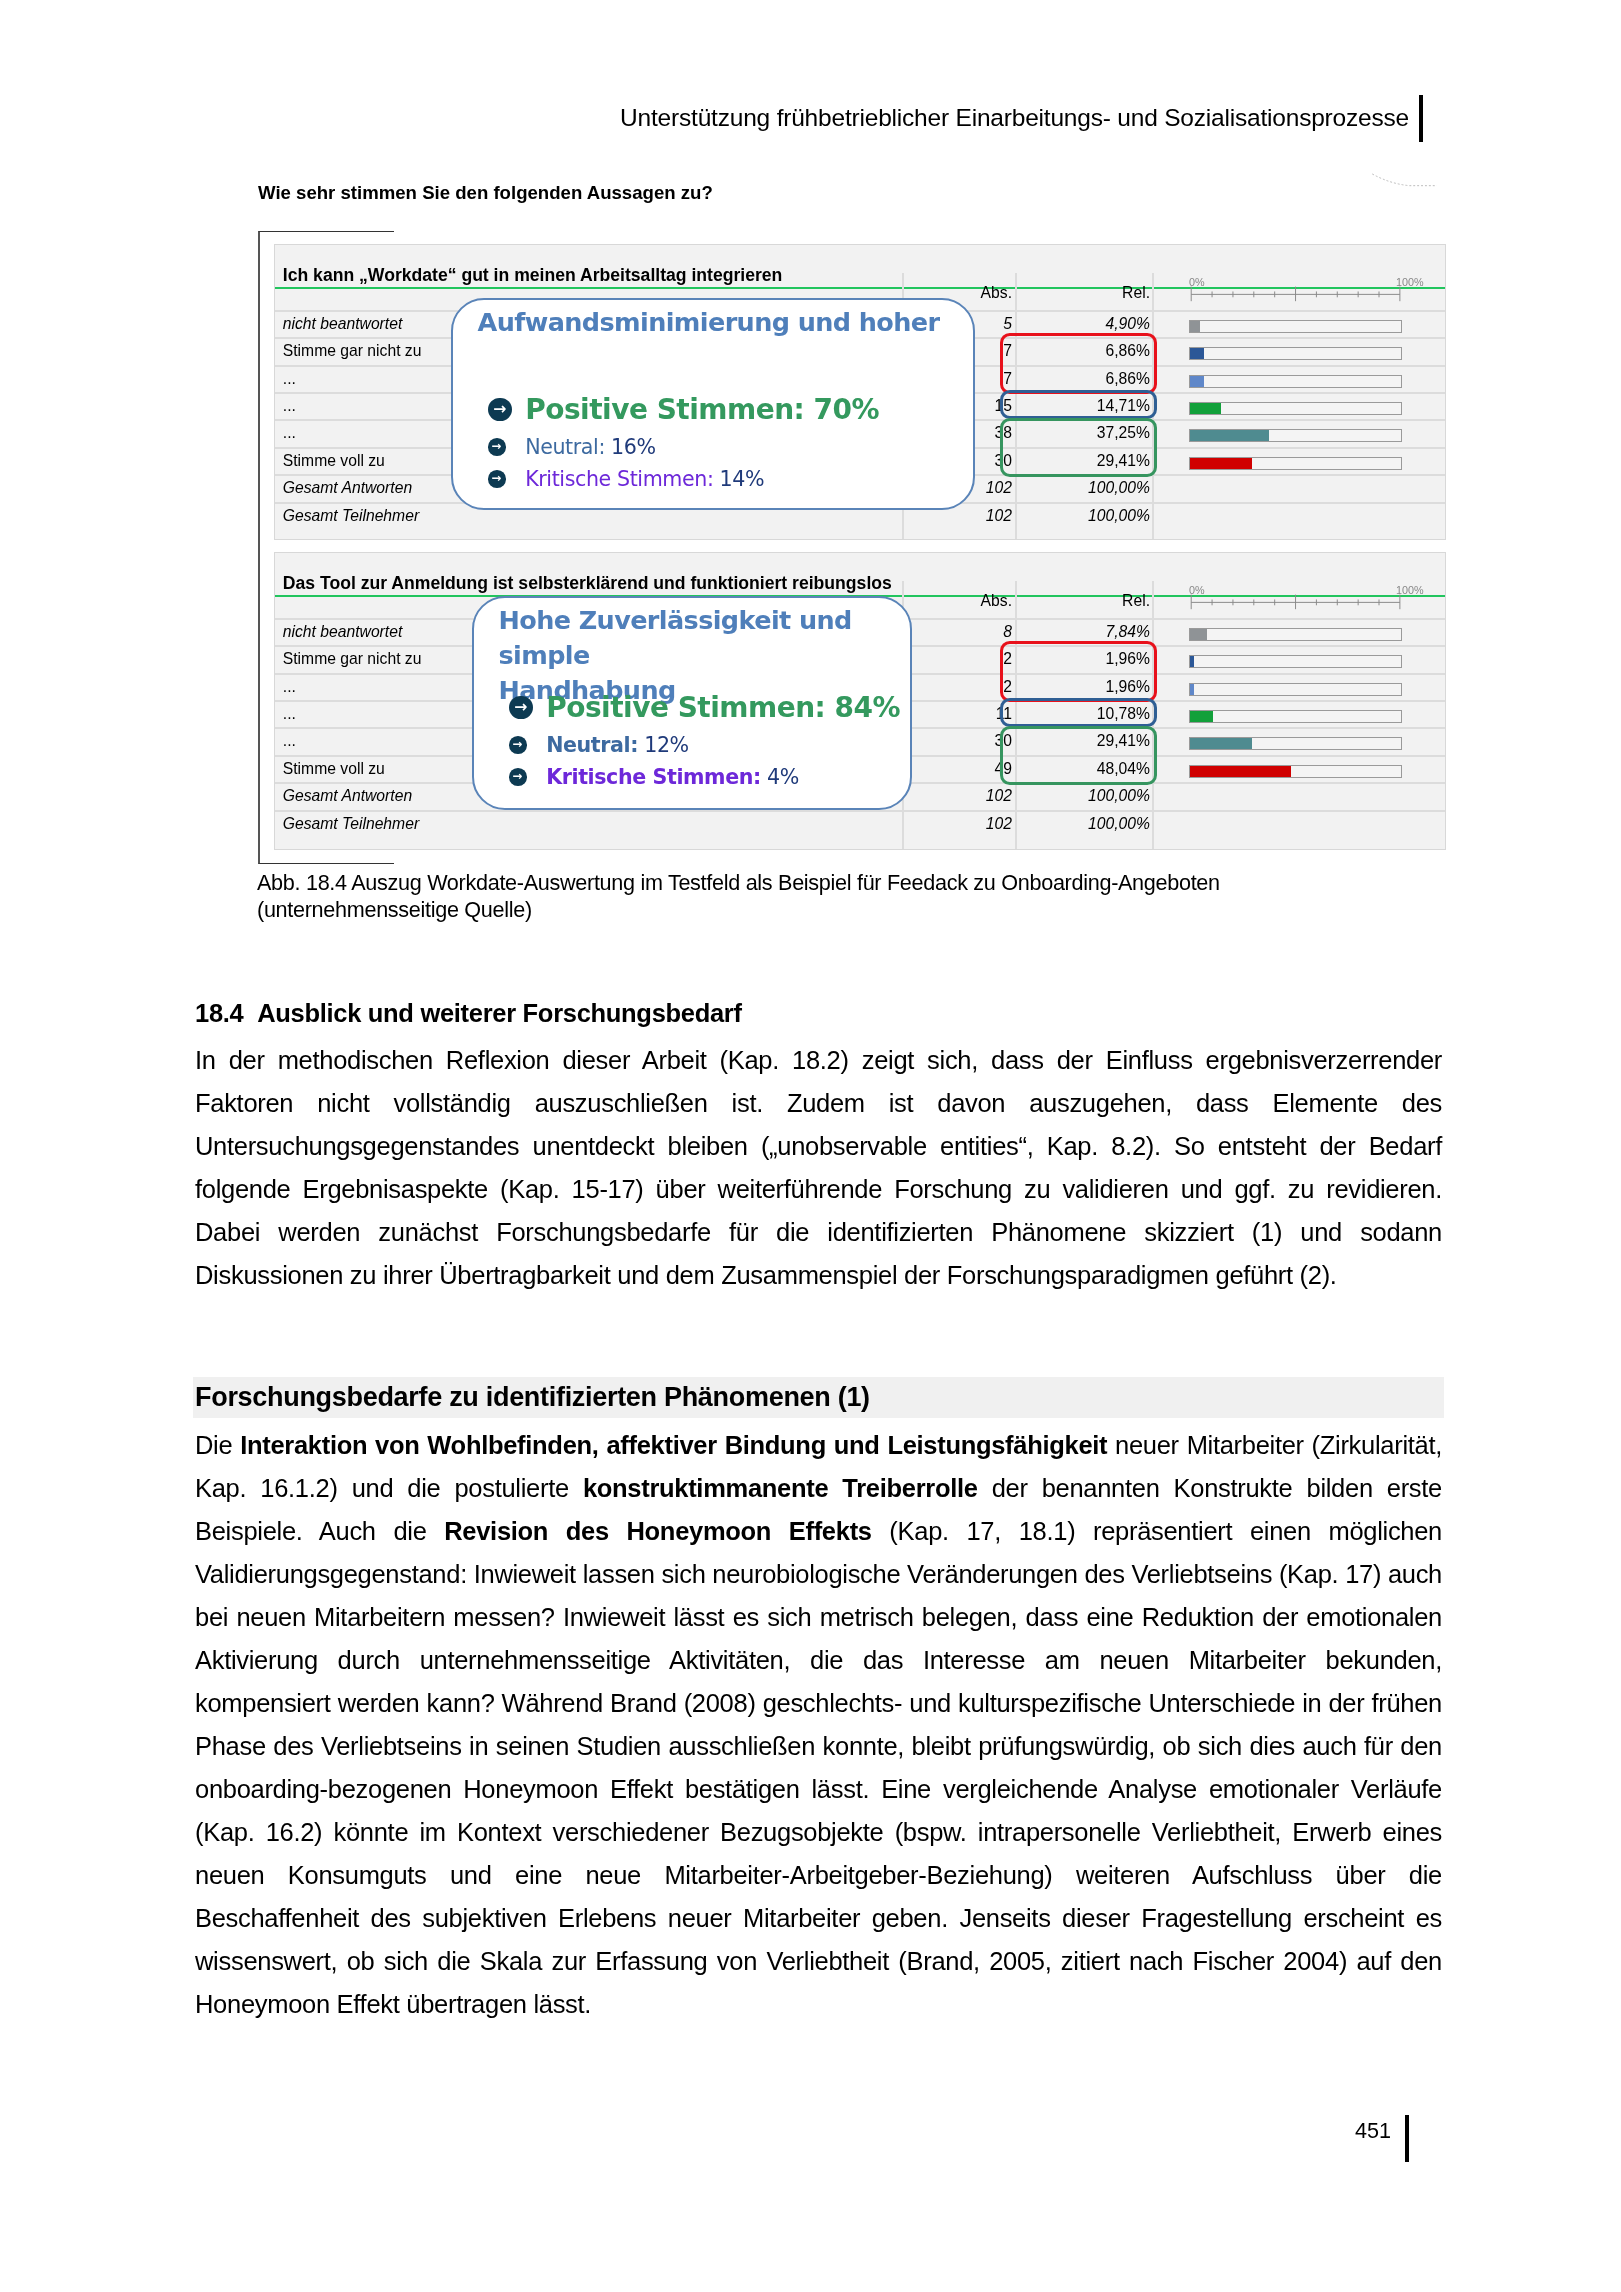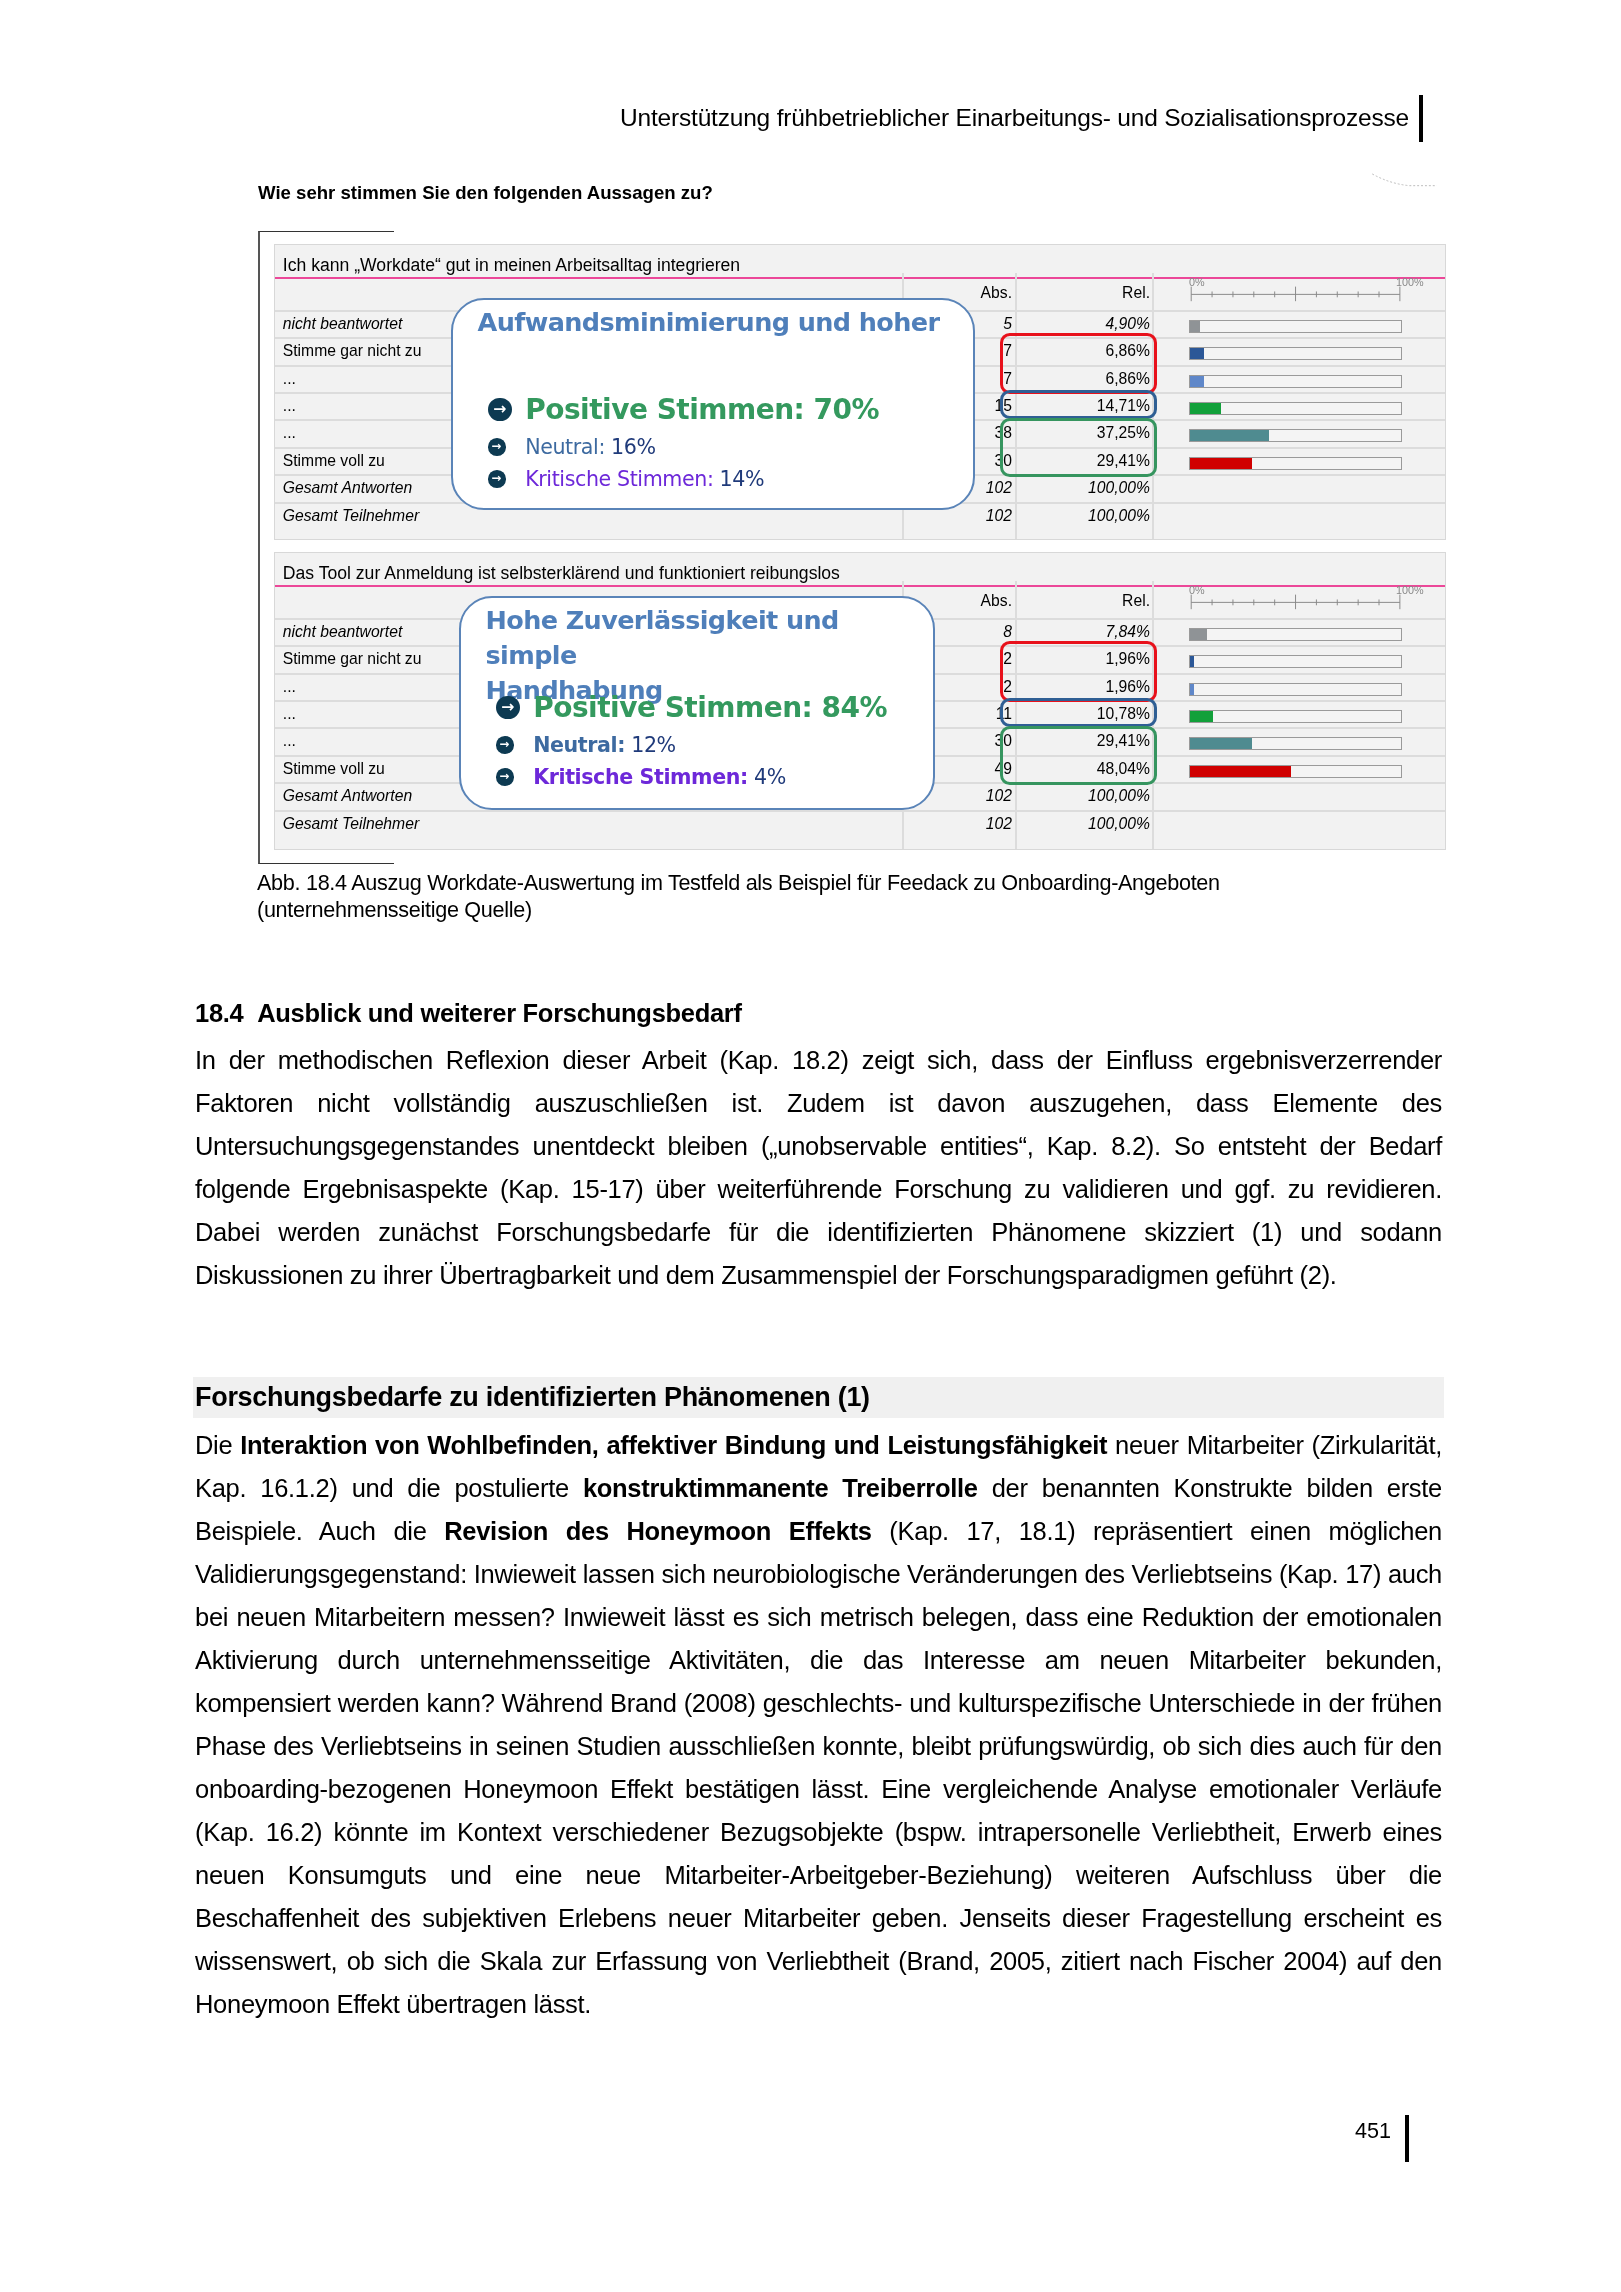--- a/index.html
+++ b/index.html
@@ -14,22 +14,22 @@
 
   
   .fig-question { left: 258px; top: 182px; font-size: 18.6px; font-weight: bold; }
   .fig-bracket { left: 258px; top: 231px; width: 134px; height: 631px;
     border-left: 2px solid #555; border-top: 1.5px solid #333; border-bottom: 1.5px solid #333; }
   .deco-curve { left: 1370px; top: 172px; width: 69px; height: 17.6px; }
 
   .survey-panel { left: 274px; background: #f2f2f2; border: 1px solid #d8d8d8; width: 1170px; }
   .panel-1 { top: 244px; height: 294px; }
   .panel-2 { top: 552px; height: 296px; }
-  .panel-title { position: absolute; left: 0; top: 6px; height: 28px; width: 100%;
-    border-bottom: 2px solid #ec4899; font-size: 17.6px; font-weight: normal; padding-left: 7.8px; box-sizing: border-box; line-height: 29px; }
+  .panel-title { position: absolute; left: 0; top: 16px; height: 28px; width: 100%;
+    border-bottom: 2px solid #22c55e; font-size: 17.6px; font-weight: bold; padding-left: 7.8px; box-sizing: border-box; line-height: 29px; }
   .row { position: absolute; left: 0; width: 100%; height: 27.4px; border-top: 2px solid #dcdcdc; box-sizing: border-box; }
   .row .lbl { position: absolute; left: 7.8px; top: 2.9px; font-size: 15.7px; }
   .row .lbl.it { font-style: italic; }
   .row .abs-v { position: absolute; left: 647px; width: 90px; text-align: right; top: 2.9px; font-size: 15.7px; }
   .row .rel-v { position: absolute; left: 784px; width: 91px; text-align: right; top: 2.9px; font-size: 15.7px; }
   .row .it-v { font-style: italic; }
   .vline { position: absolute; top: 28px; width: 2px; background: #dcdcdc; }
   .hdr-abs { position: absolute; left: 647px; width: 90px; text-align: right; top: 39px; font-size: 15.7px; }
   .hdr-rel { position: absolute; left: 784px; width: 91px; text-align: right; top: 39px; font-size: 15.7px; }
   .scale { position: absolute; left: 914px; top: 29px; width: 221px; height: 33px; }
@@ -264,21 +264,21 @@
         <span class="rel-v it-v">100,00%</span>
       </div>
       <div class="row" style="top: 257px;">
         <span class="lbl it">Gesamt Teilnehmer</span>
         <span class="abs-v it-v">102</span>
         <span class="rel-v it-v">100,00%</span>
       </div>
       <div class="highlight" style="left: 725px; width: 157px; top: 88px; height: 61px; border-color: rgb(232, 17, 27);"></div>
       <div class="highlight" style="left: 725px; width: 157px; top: 145px; height: 29px; border-color: rgb(47, 95, 148);"></div>
       <div class="highlight" style="left: 725px; width: 157px; top: 173px; height: 59px; border-color: rgb(54, 149, 95);"></div>
-      <div class="callout" style="left: 184px; top: 43px; width: 476px; height: 214px;">
+      <div class="callout" style="left: 197px; top: 43px; width: 440px; height: 214px;">
         <div class="ctitle">
           <div>Hohe Zuverlässigkeit und simple</div>
           <div>Handhabung</div>
         </div>
         <div class="bullet b-big" style="top:93px">
           <span class="arrow-dot">→</span>
           <span class="btxt"><span>Positive Stimmen</span><span>: 84%</span></span>
         </div>
         <div class="bullet b-small" style="top:135px">
           <span class="arrow-dot">→</span>

